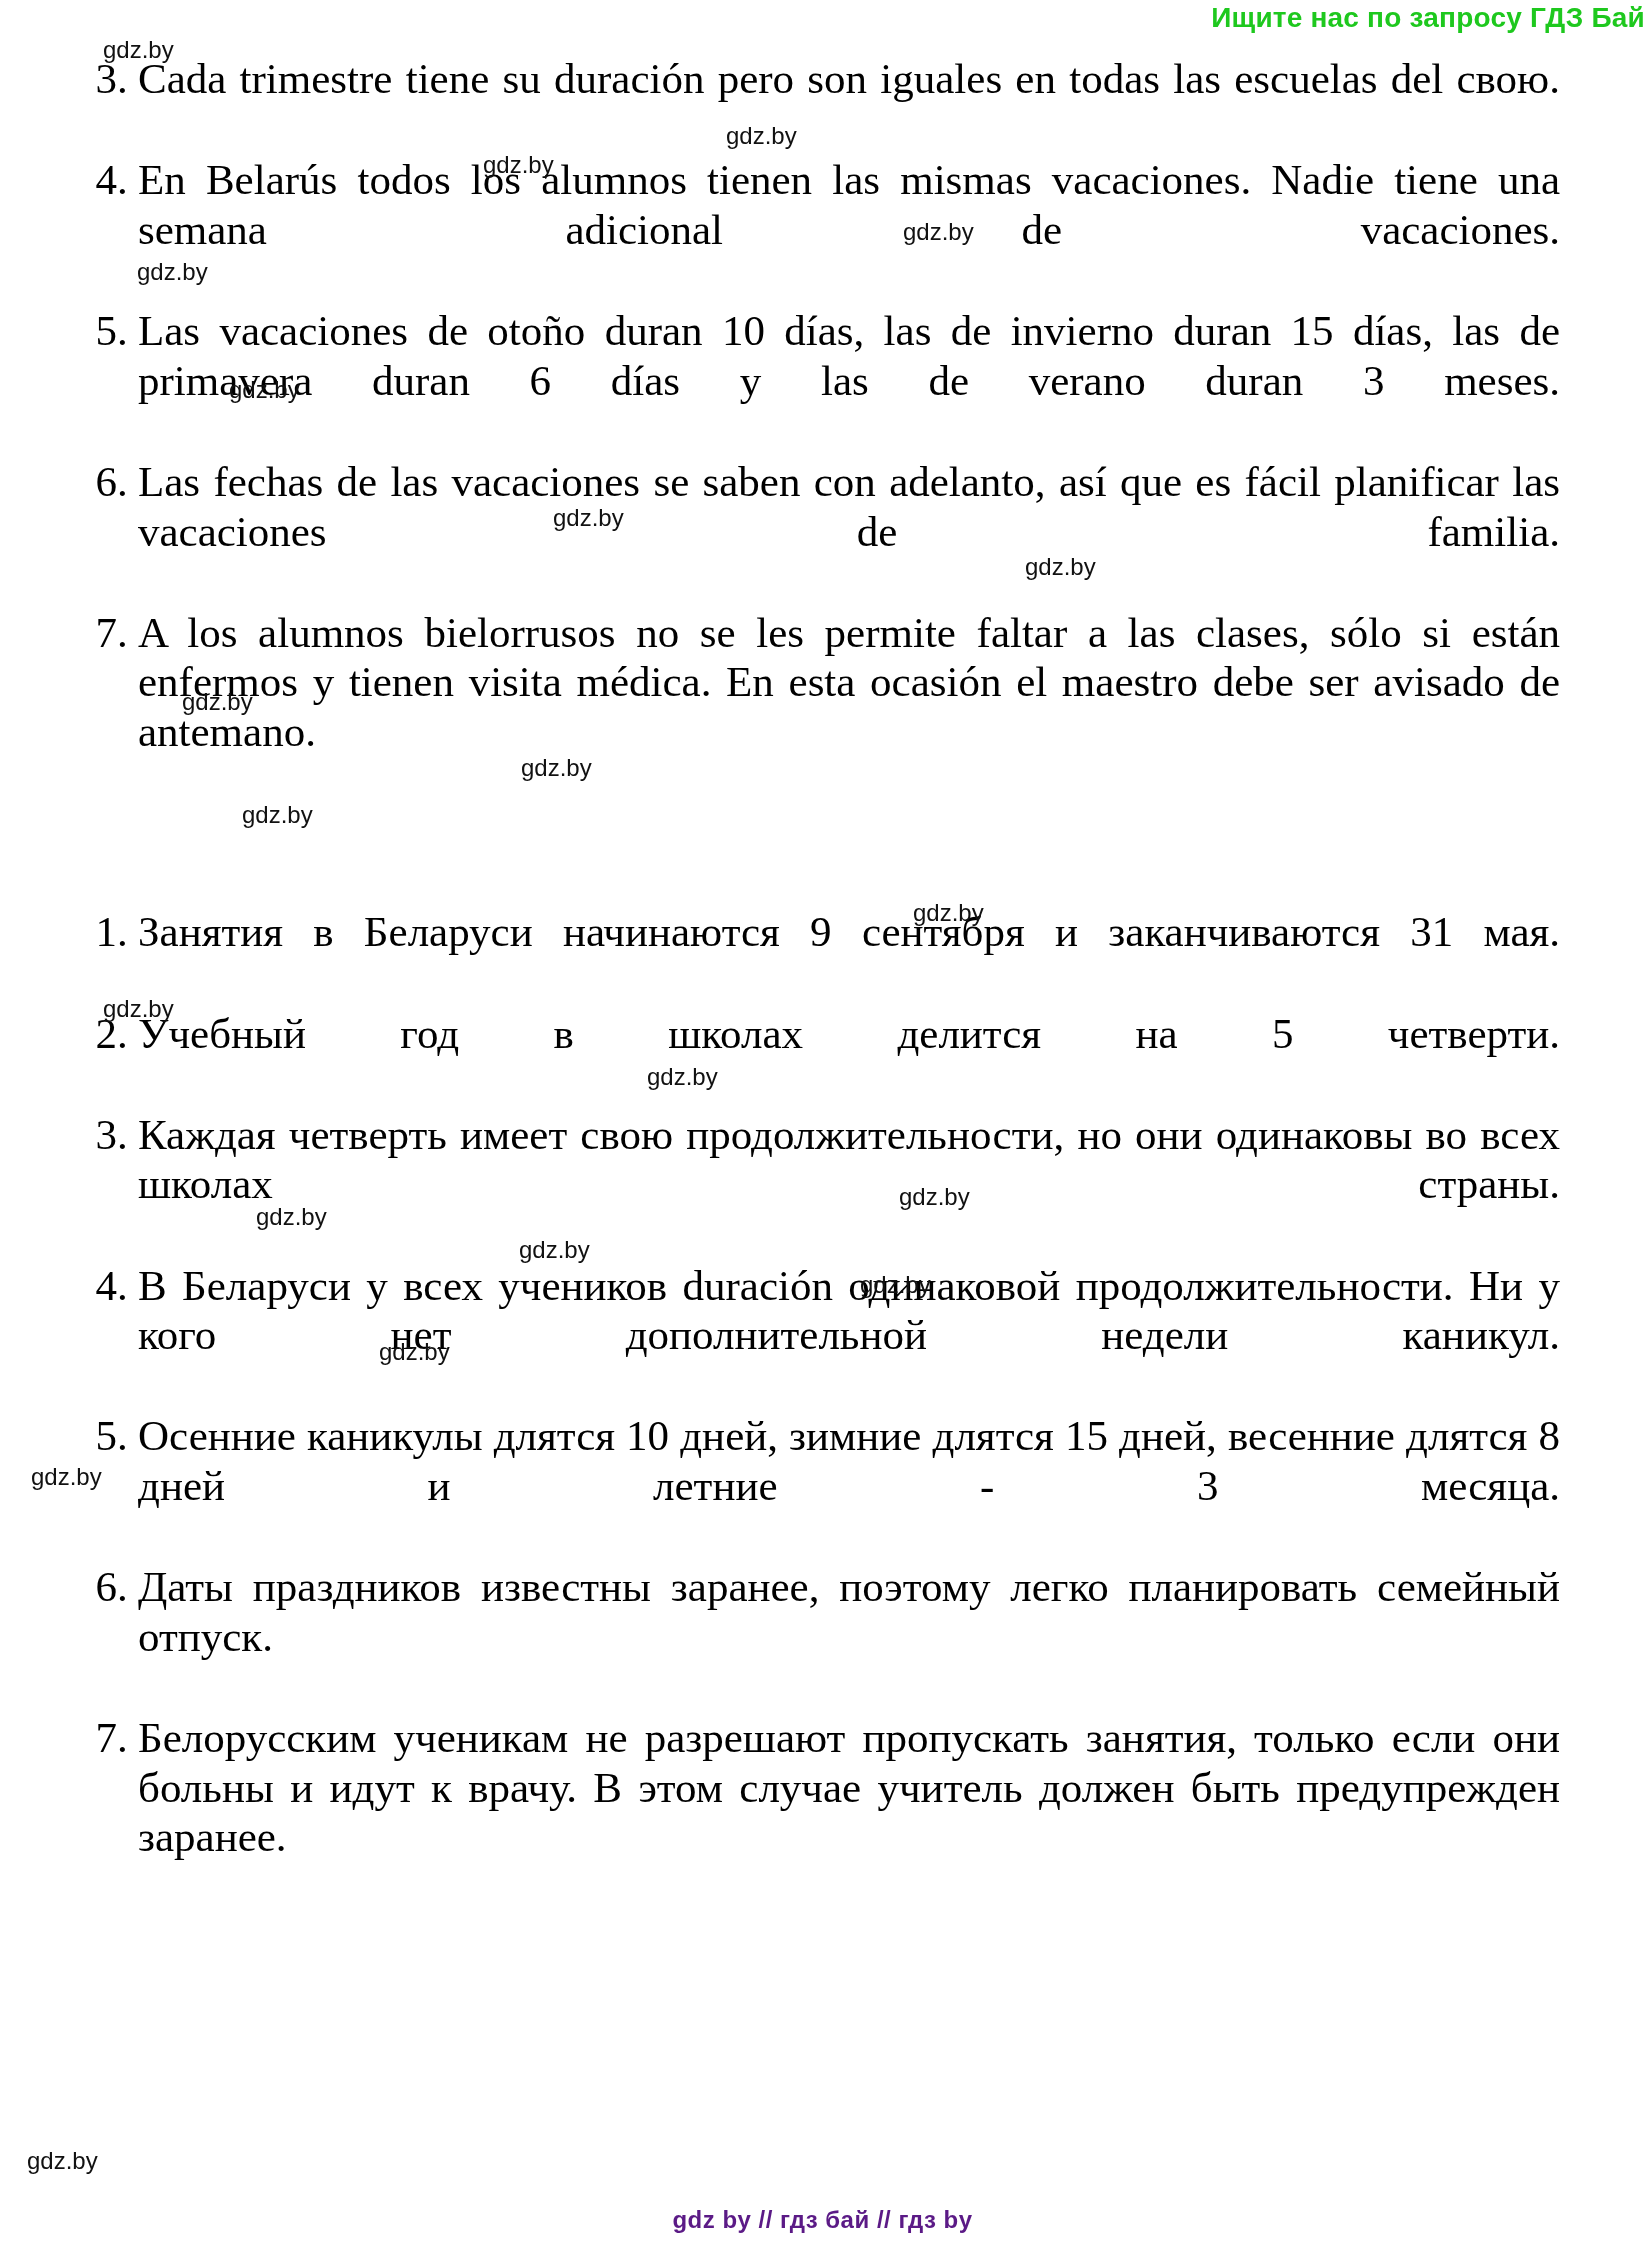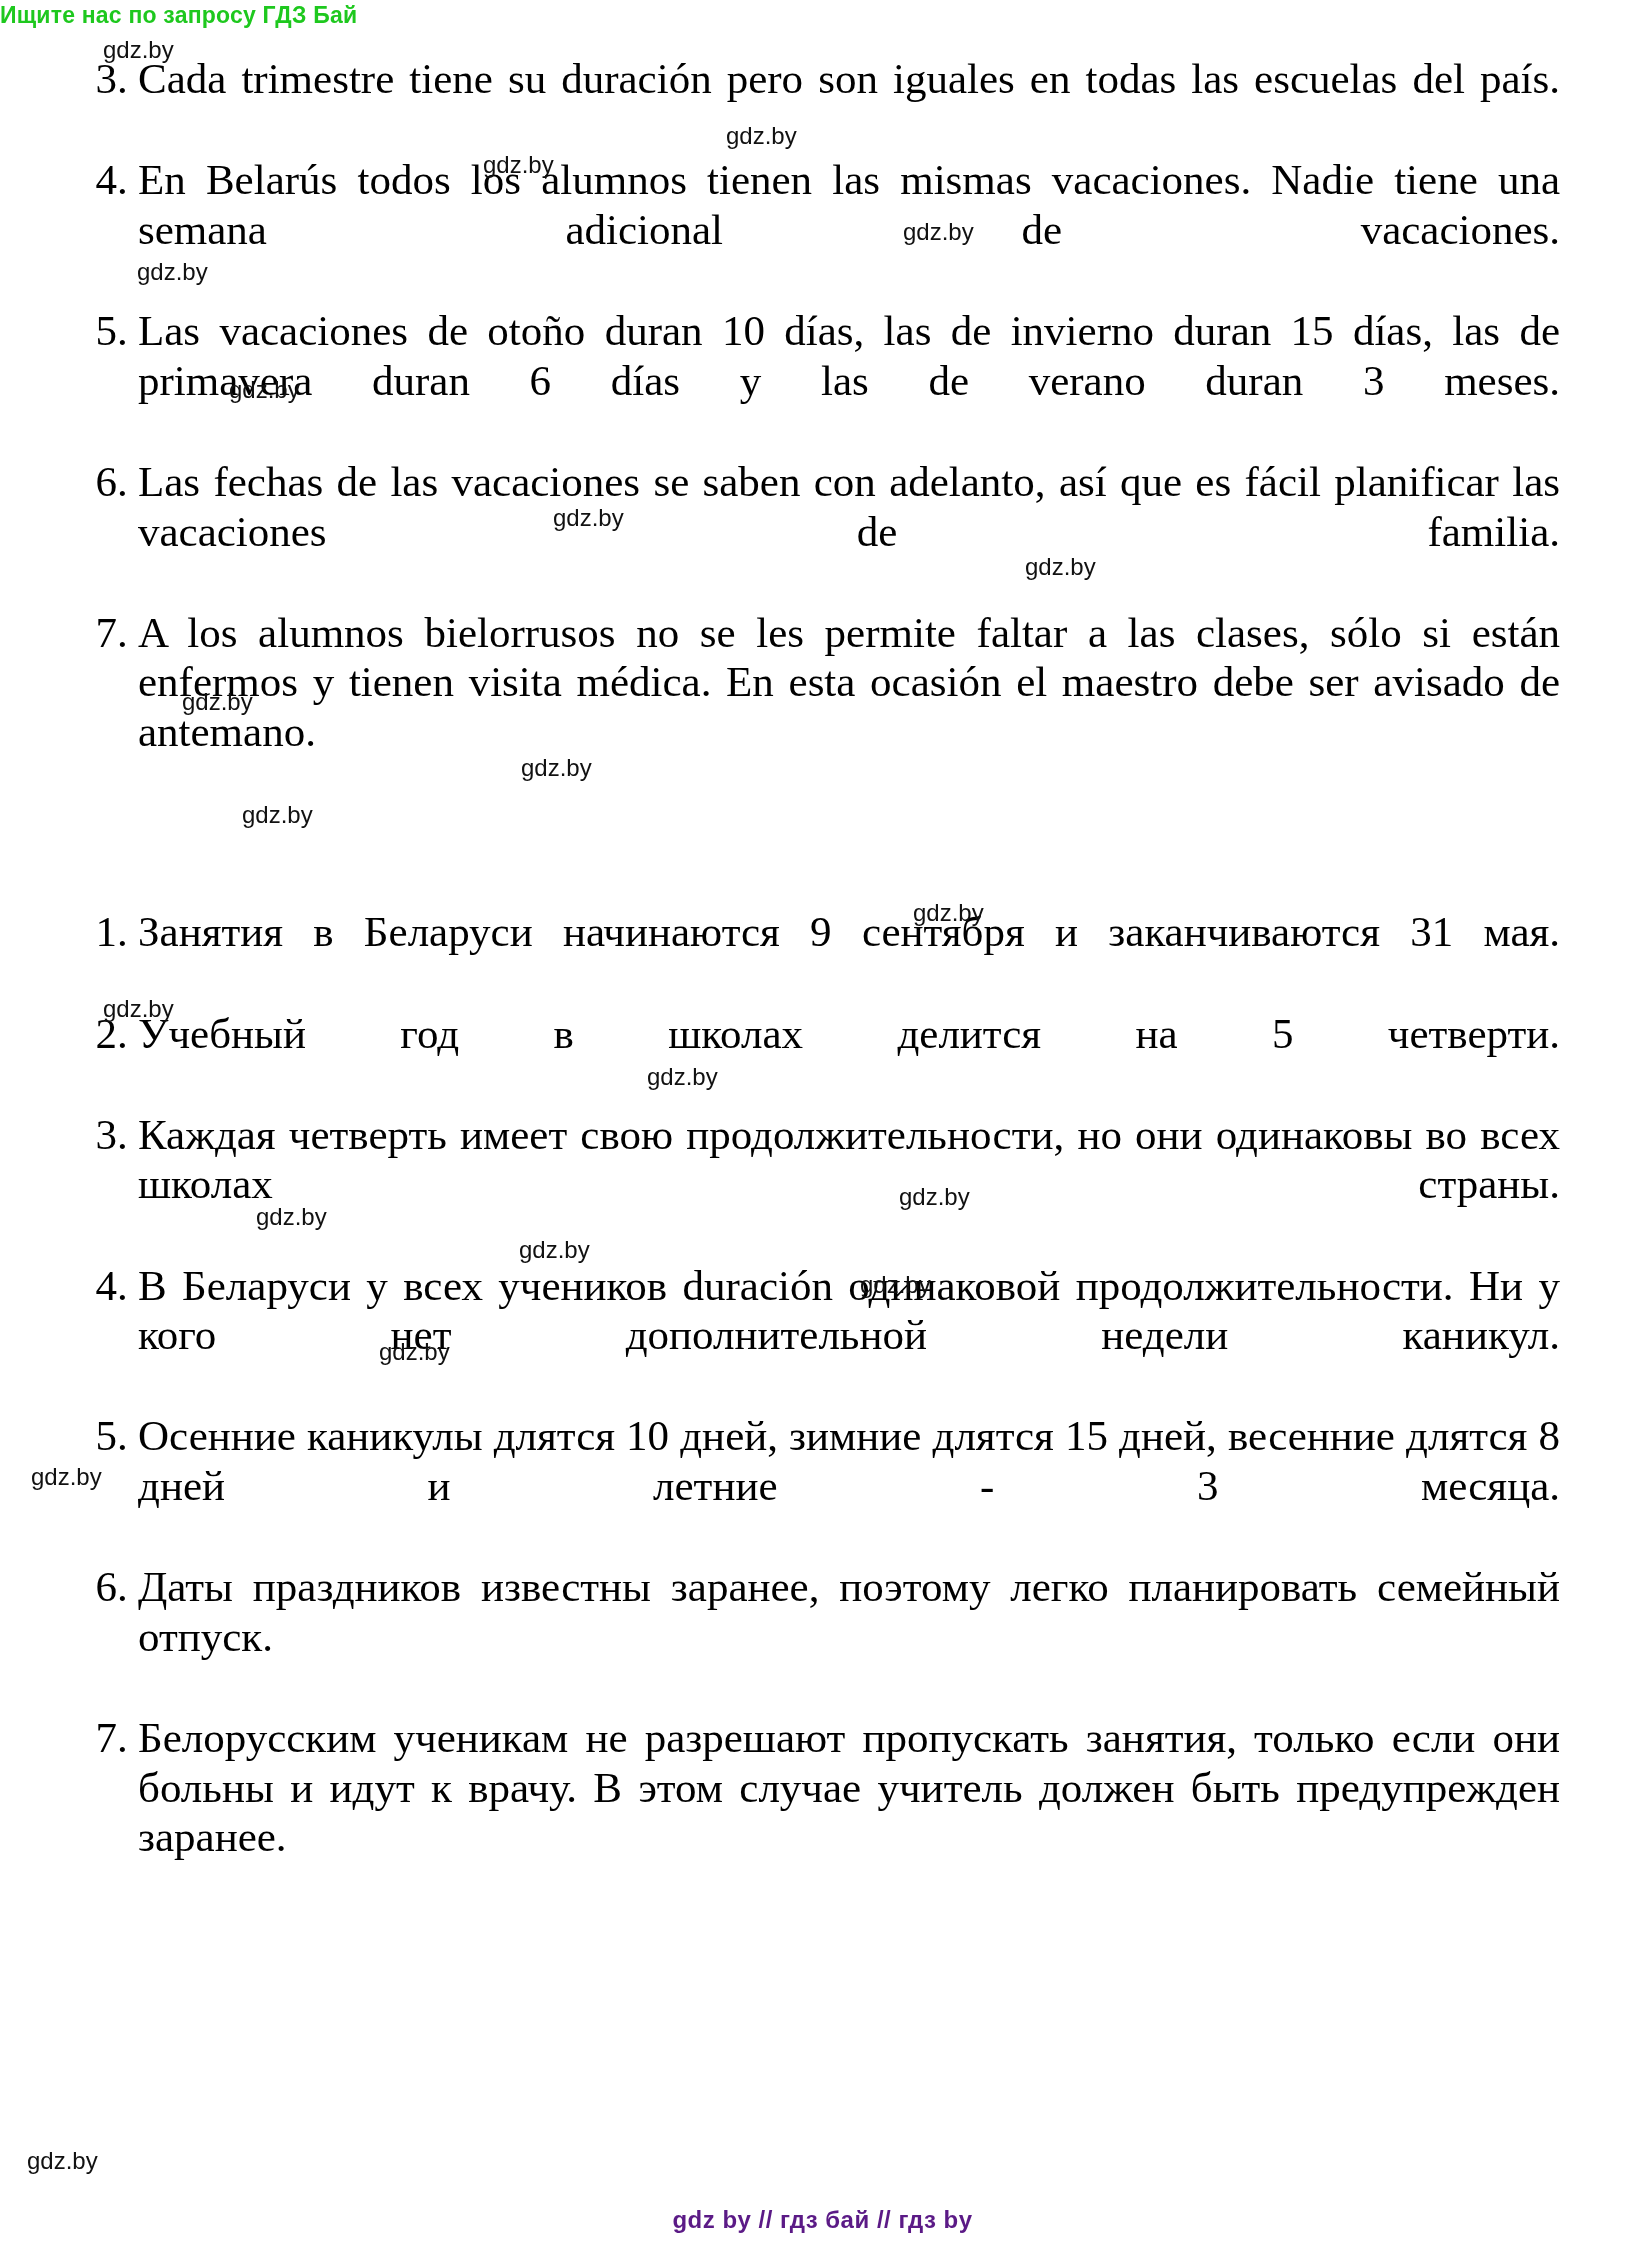--- a/index.html
+++ b/index.html
@@ -21,23 +21,23 @@
     inset: 0;
     background: #ffffff;
   }
 
   
   .site-header {
     position: absolute;
     top: 1.9px;
     left: 0;
     width: 1645px;
-    text-align: left;
+    text-align: right;
     font-family: "Liberation Sans", "DejaVu Sans", sans-serif;
-    font-size: 23px;
+    font-size: 28px;
     font-weight: bold;
     color: #1ec81e;
     letter-spacing: 0.2px;
     white-space: nowrap;
   }
 
   
   .site-footer {
     position: absolute;
     top: 2206px;
@@ -122,21 +122,21 @@
 <div class="page">
 
   <div class="site-header" style="color: rgb(30, 200, 30);">Ищите нас по запросу ГДЗ Бай</div>
 
   <div class="content">
 
     <ol class="answer-list list-spanish">
 
       <li class="answer-item">
         <span class="num">3.</span>
-        <span class="body">Cada trimestre tiene su duración pero son iguales en todas las escuelas del país.</span>
+        <span class="body">Cada trimestre tiene su duración pero son iguales en todas las escuelas del свою.</span>
       </li>
 
       <li class="answer-item">
         <span class="num">4.</span>
         <span class="body">En Belarús todos los alumnos tienen las mismas vacaciones. Nadie tiene una semana adicional de vacaciones.</span>
       </li>
 
       <li class="answer-item">
         <span class="num">5.</span>
         <span class="body">Las  vacaciones de otoño duran 10 días, las de invierno duran 15 días, las  de primavera duran 6 días y las de verano duran 3 meses.</span>

